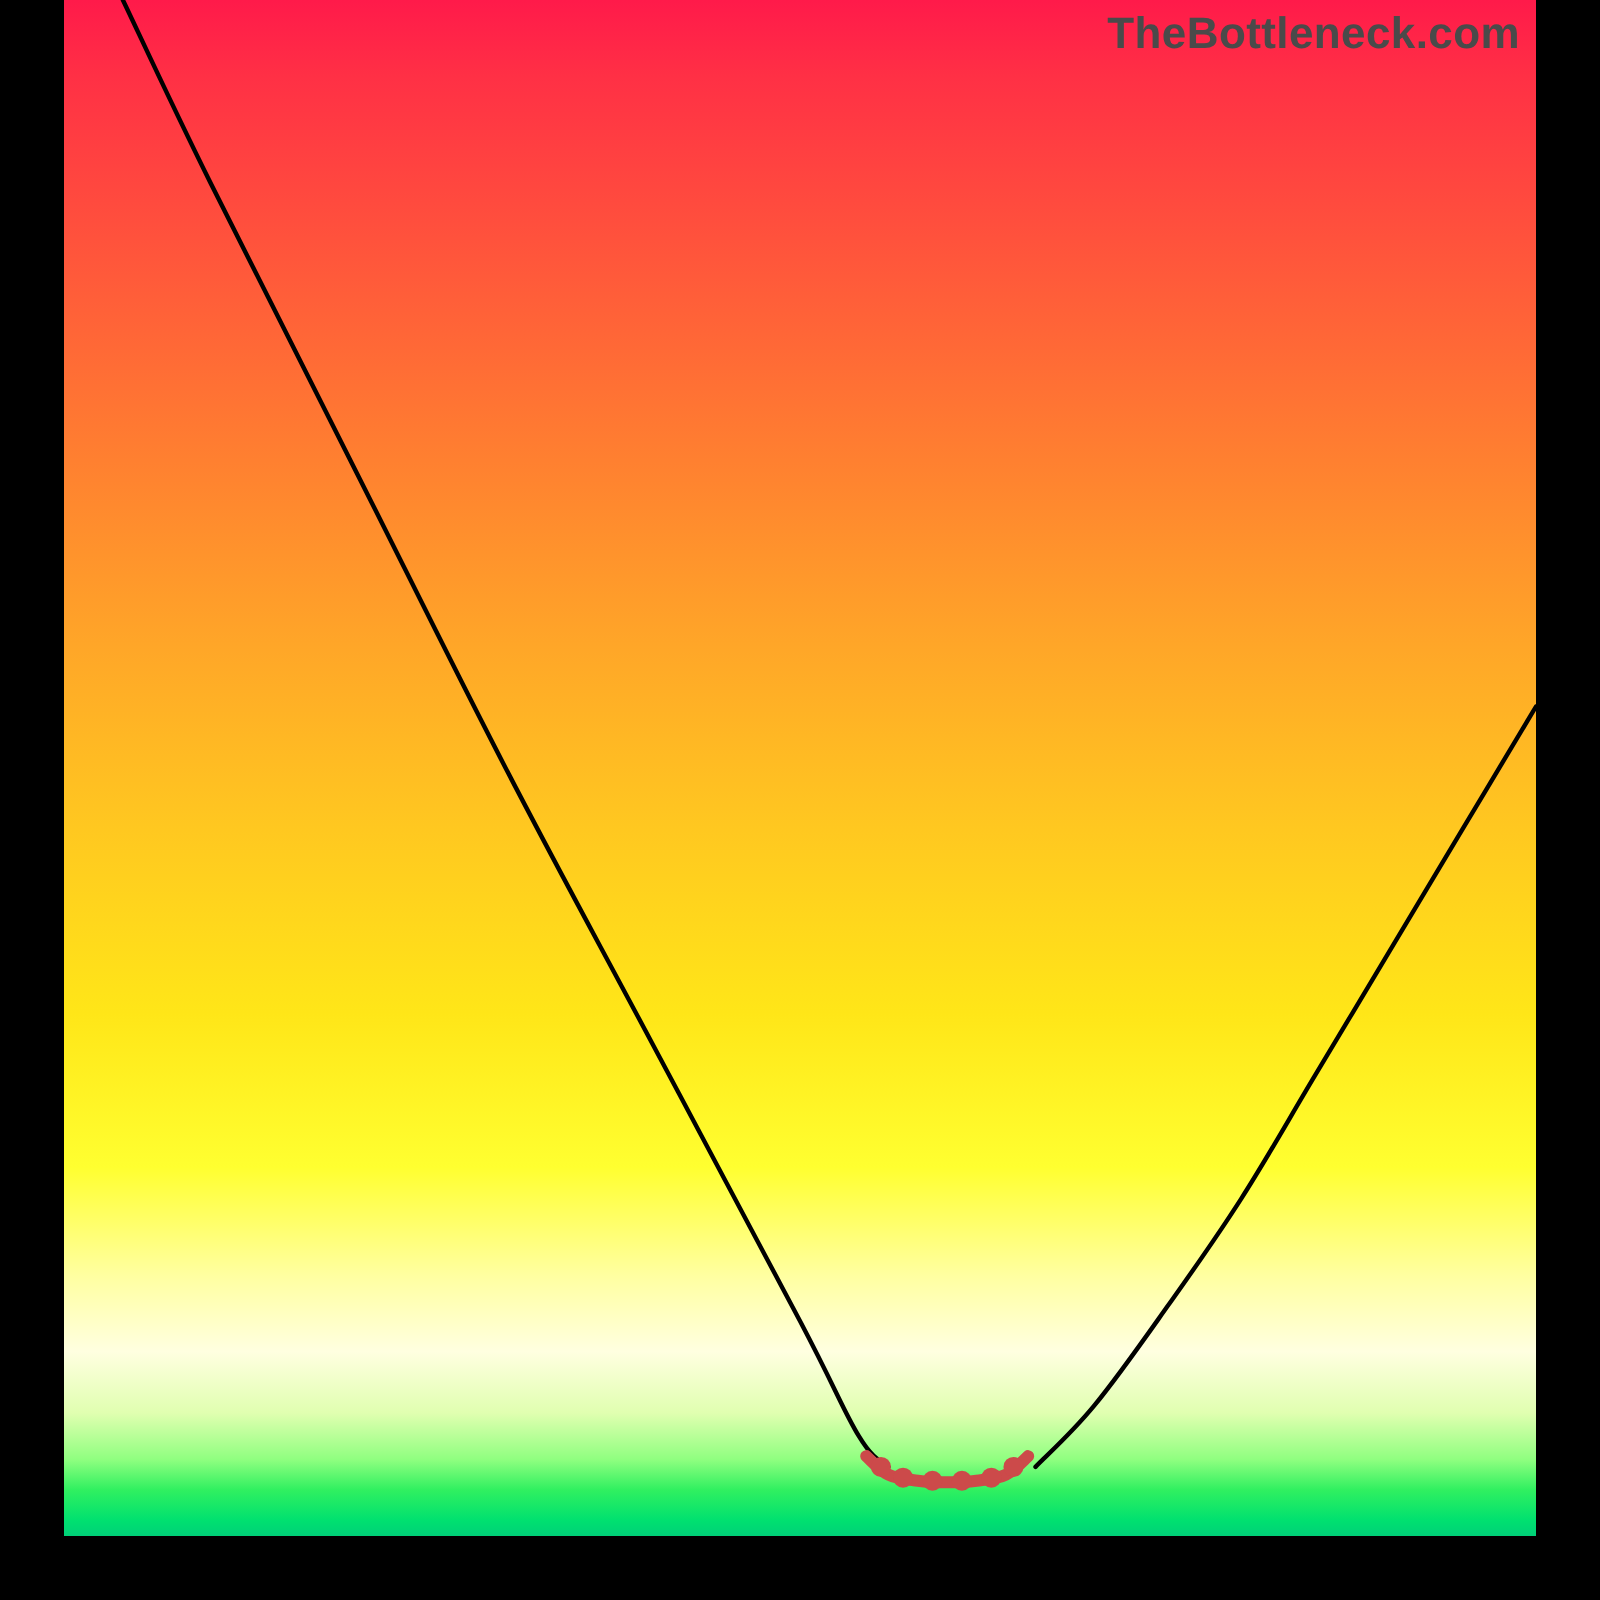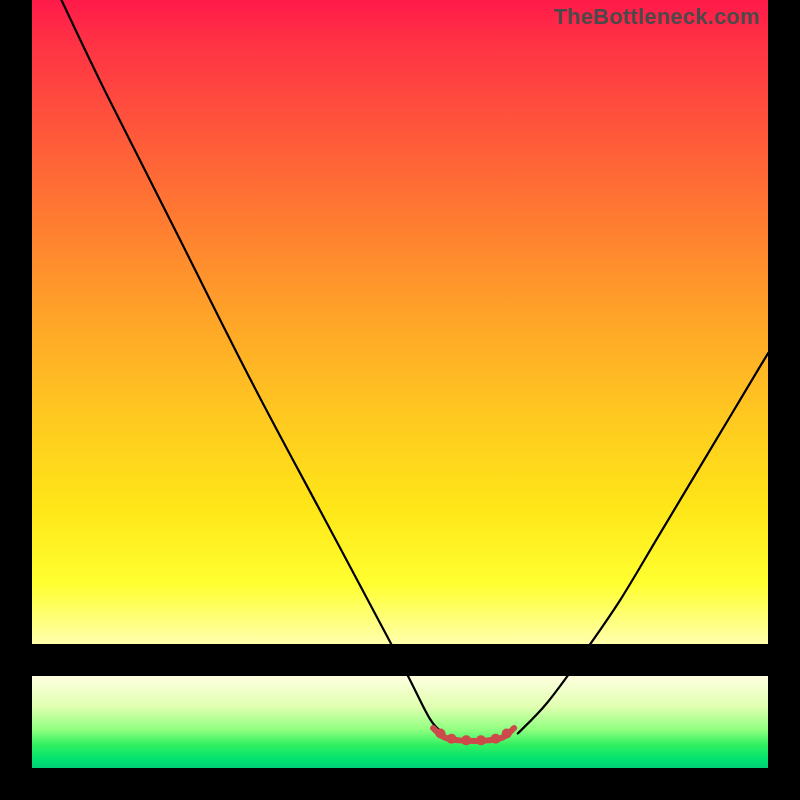--- a/index.html
+++ b/index.html
@@ -6,21 +6,21 @@
     margin: 0;
     padding: 0;
     width: 800px;
     height: 800px;
     background: #000;
     overflow: hidden;
   }
   .chart-container {
     position: relative;
     width: 800px;
-    height: 676px;
+    height: 800px;
   }
   .border-left, .border-right, .border-bottom {
     position: absolute;
     background: #000;
     z-index: 10;
   }
   .border-left {
     left: 0; top: 0; width: 32px; height: 800px;
   }
   .border-right {

